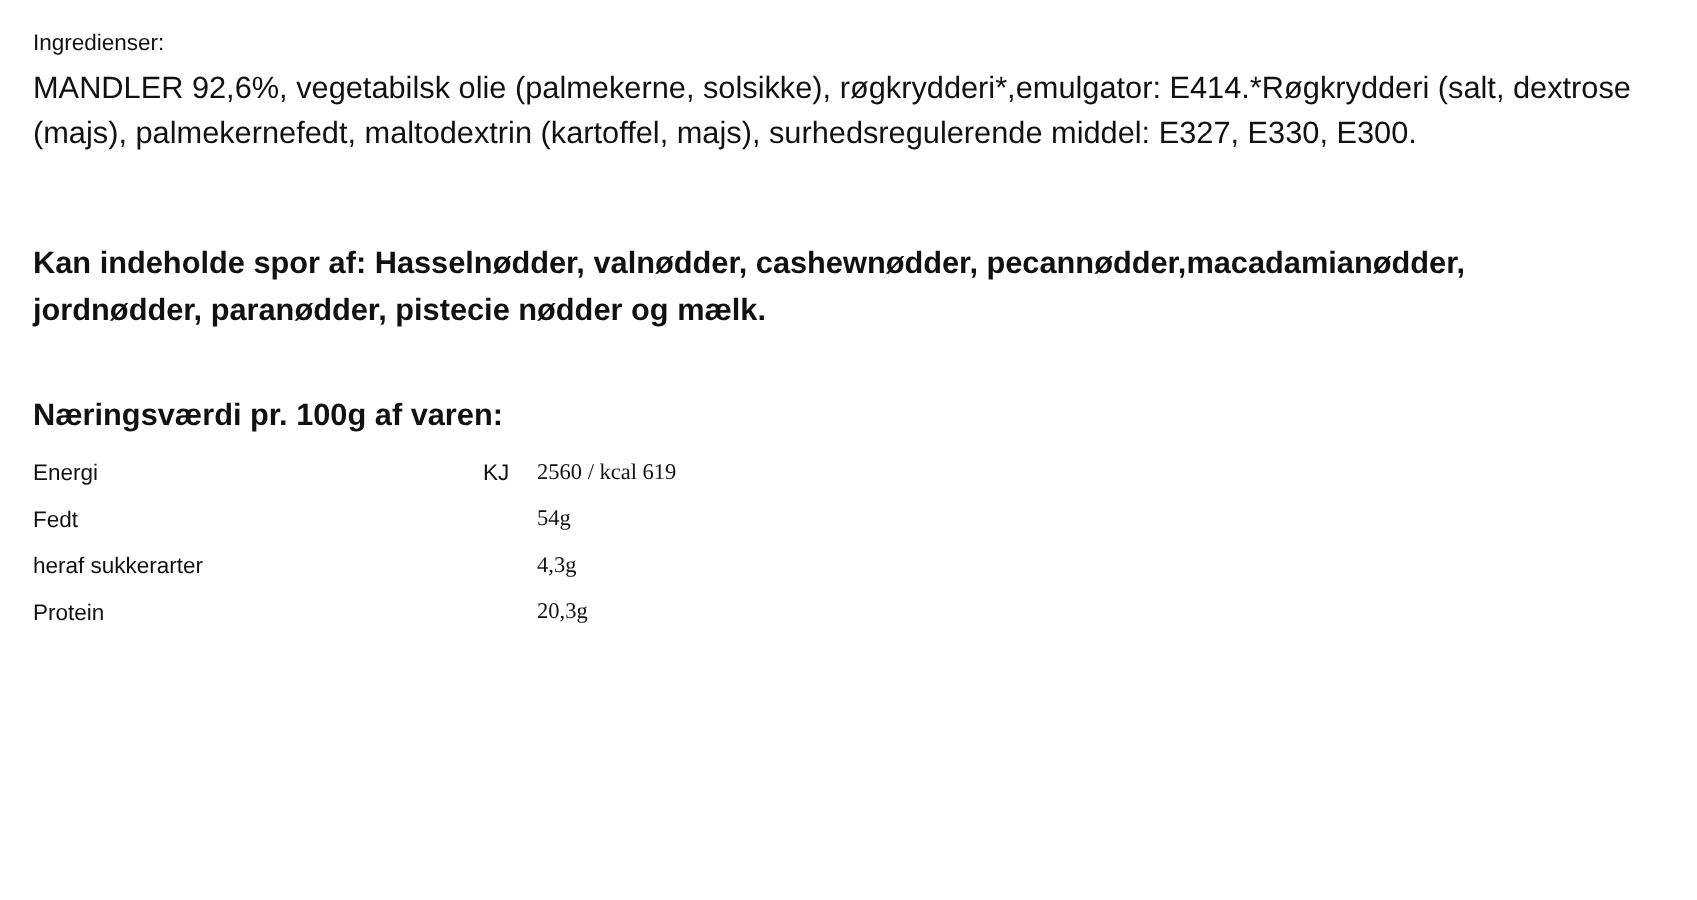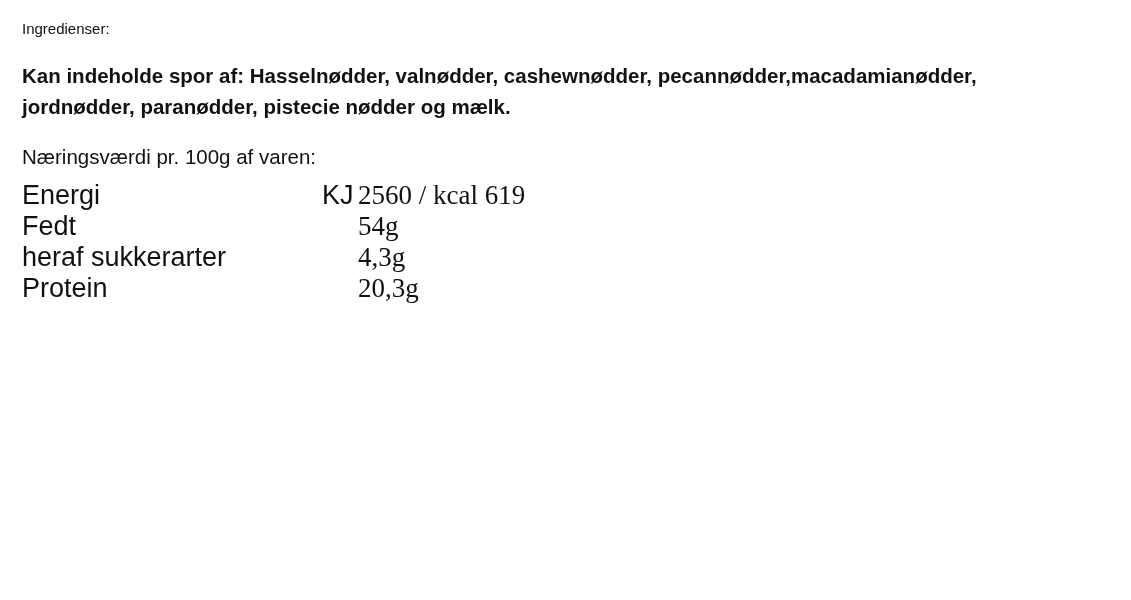--- a/index.html
+++ b/index.html
@@ -27,36 +27,36 @@
     font-weight: 400;
   }
   .ingredients-text {
     font-size: 20.5px;
     line-height: 30px;
     font-weight: 400;
     max-width: 1090px;
     margin: 0;
   }
   .allergen-block {
-    margin-top: 16px;
+    margin-top: 56px;
     font-size: 20.5px;
     line-height: 31px;
     font-weight: bold;
     max-width: 1060px;
   }
   .nutrition-heading {
-    margin-top: 20px;
+    margin-top: 40px;
     font-size: 20.5px;
     line-height: 30px;
-    font-weight: 400;
+    font-weight: 700;
   }
   table.nutrition {
     margin-top: 8px;
     border-collapse: collapse;
-    font-size: 27px;
+    font-size: 15px;
     line-height: 31px;
   }
   table.nutrition td {
     padding: 0;
     vertical-align: top;
     font-weight: 400;
   }
   td.nut-name {
     width: 300px;
     padding-right: 10px;
@@ -71,20 +71,21 @@
     font-family: Liberation Serif, serif;
   }
 </style>
 </head>
 <body>
 
 <div class="page">
 
   <div class="label-heading">Ingredienser:</div>
 
+  <p class="ingredients-text">MANDLER 92,6%, vegetabilsk olie (palmekerne, solsikke), røgkrydderi*,emulgator: E414.*Røgkrydderi (salt, dextrose (majs), palmekernefedt, maltodextrin (kartoffel, majs), surhedsregulerende middel: E327, E330, E300.</p>
 
   <div class="allergen-block">Kan indeholde spor af: Hasselnødder, valnødder, cashewnødder, pecannødder,macadamianødder, jordnødder, paranødder, pistecie nødder og mælk.</div>
 
   <div class="nutrition-heading">Næringsværdi pr. 100g af varen:</div>
 
   <table class="nutrition">
     <tbody>
       <tr>
         <td class="nut-name">Energi</td>
         <td class="nut-unit">KJ</td>

